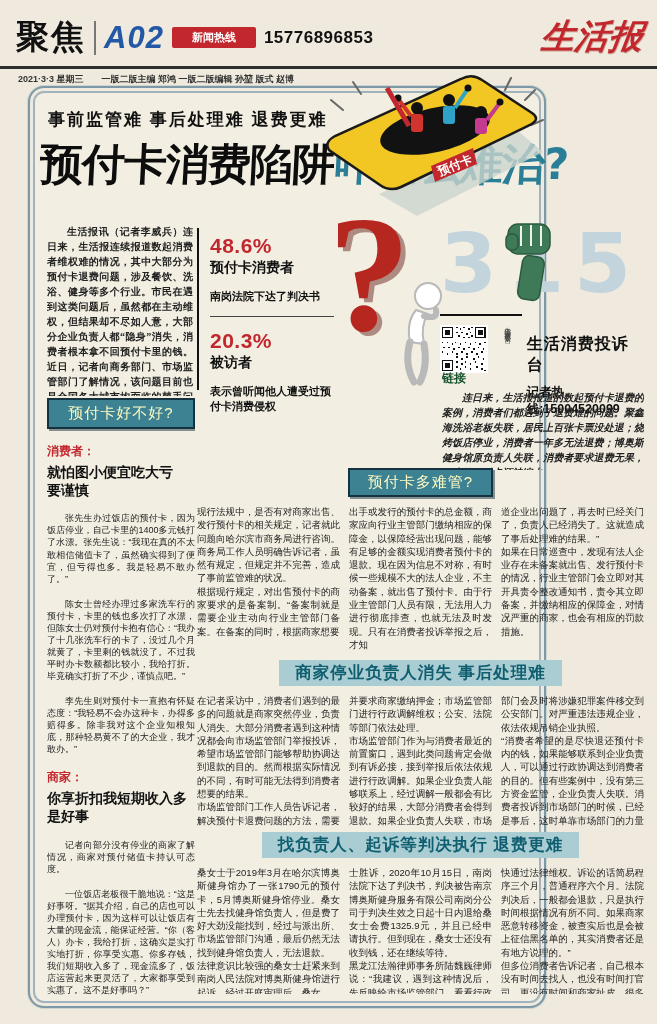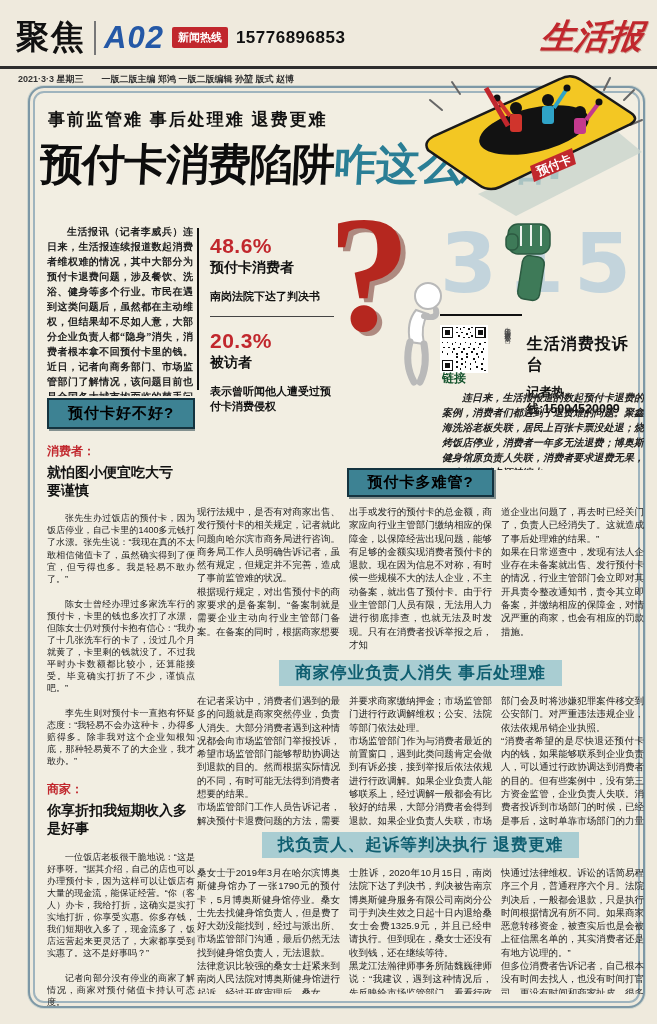--- a/index.html
+++ b/index.html
@@ -12,29 +12,29 @@
   }
   .page { position:relative; width:657px; height:1024px; }
 
   
   .masthead { position:absolute; left:0; top:0; width:657px; }
   .mast-row { display:flex; align-items:flex-end; justify-content:space-between; padding:14px 14px 4px 16px; }
   .mast-left { display:flex; align-items:center; gap:8px; }
   .section-title { font-family:"Liberation Serif", serif; font-size:33px; font-weight:900; color:#111; letter-spacing:2px; }
   .mast-vline { width:2px; height:34px; background:#777; }
   .page-no { font-size:31px; font-weight:900; color:#2458a6; font-style:italic; letter-spacing:1px; }
-  .hotline-badge { background:#c1272d; color:#fff; font-size:11px; font-weight:700; padding:3px 6px; border-radius:2px; }
+  .hotline-badge { background:#c1272d; color:#fff; font-size:11px; font-weight:700; padding:3px 20px; border-radius:2px; }
   .hotline-number { font-size:17px; font-weight:800; color:#111; letter-spacing:.5px; }
   .paper-logo { font-family:"Liberation Serif", serif; font-size:34px; font-weight:900; font-style:italic; color:#c1272d; transform:skewX(-8deg); text-shadow:1px 1px 0 rgba(140,20,10,.35); }
   .mast-rule { height:3px; background:#2e2e2e; margin:2px 0 0 0; }
   .dateline { display:flex; gap:18px; font-size:9px; font-weight:700; color:#333; padding:4px 0 0 18px; }
 
   
   .content-box {
-    position:absolute; left:28px; top:86px; width:617px; height:922px;
+    position:absolute; left:28px; top:86px; width:518px; height:922px;
     border:2px solid #7d98a6; border-radius:16px;
     box-shadow: inset 0 0 0 3px #efeadd, inset 0 0 0 5px #9fb4be, 0 0 0 1px #cfd6cf;
     background:#f2eee2;
   }
   .abs { position:absolute; }
 
   .kicker { left:18px; top:20px; font-size:17px; font-weight:800; letter-spacing:2px; color:#111; }
   .headline { left:10px; top:48px; width:600px; white-space:nowrap;
     font-size:43px; font-weight:900; letter-spacing:-1px; transform:skewX(-3deg);
     font-family:"DejaVu Sans", sans-serif; }
@@ -72,22 +72,22 @@
   .complaint-title { font-size:16px; font-weight:900; color:#101010; letter-spacing:1px; }
   .complaint-hotline { font-size:12.5px; font-weight:800; color:#101010; margin-top:8px; }
 
   .linkbox { left:412px; top:282px; width:202px; height:100px; overflow:hidden; }
   .link-label { font-size:12px; font-weight:900; color:#14532d; margin-bottom:3px; }
   .link-text { font-family:"Liberation Serif", serif; font-style:italic; font-size:10px;
     font-weight:600; line-height:1.5; text-align:justify; color:#222; text-indent:2em; }
 
   
   .left-col { left:17px; top:310px; width:148px; height:612px; overflow:hidden; }
-  .box-head { display:block; text-align:center; background:#3d8293; color:#000000;
-    font-size:15px; font-weight:700; padding:4px 6px; border:2px solid #14333f;
+  .box-head { display:block; text-align:center; background:#3d8293; color:#fef9c3;
+    font-size:15px; font-weight:400; padding:4px 6px; border:2px solid #14333f;
     box-shadow:2px 2px 0 rgba(20,50,60,.5); letter-spacing:1px; }
   .role-label { color:#c1272d; font-size:12px; font-weight:800; margin-top:14px; }
   .col-subhead { font-size:14px; font-weight:900; color:#111; line-height:1.3; margin-top:3px; white-space:pre-line; }
   .left-col p.body-p { font-size:9px; line-height:1.34; text-align:justify; text-indent:2em; color:#222; margin:13px 0; }
 
   
   .sec { left:167px; width:447px; overflow:hidden; }
   .sec1 { top:380px; height:188px; }
   .sec2 { top:572px; height:168px; }
   .sec3 { top:744px; height:162px; }
@@ -299,27 +299,27 @@
       <div class="link-label">链接</div>
       <p class="link-text">连日来，生活报报道的数起预付卡退费的案例，消费者们都遇到了退费难的问题。聚鑫海洗浴老板失联，居民上百张卡票没处退；烧烤饭店停业，消费者一年多无法退费；博奥斯健身馆原负责人失联，消费者要求退费无果，原来的预付卡还被缩水。</p>
     </div>
 
     <aside class="abs left-col">
       <div class="box-head">预付卡好不好?</div>
       <div class="role-label">消费者：</div>
       <div class="col-subhead">就怕图小便宜吃大亏
 要谨慎</div>
       <p class="body-p">张先生办过饭店的预付卡，因为饭店停业，自己卡里的1400多元钱打了水漂。张先生说：“我现在真的不太敢相信储值卡了，虽然确实得到了便宜，但亏得也多。我是轻易不敢办了。”</p>
-      <p class="body-p">陈女士曾经办理过多家洗车行的预付卡，卡里的钱也多次打了水漂，但陈女士仍对预付卡抱有信心：“我办了十几张洗车行的卡了，没过几个月就黄了，卡里剩的钱就没了。不过我平时办卡数额都比较小，还算能接受。毕竟确实打折了不少，谨慎点吧。”</p>
+      <p class="body-p">陈女士曾经办理过多家洗车行的预付卡，卡里的钱也多次打了水漂，但陈女士仍对预付卡抱有信心：“我办了十几张洗车行的卡了，没过几个月就黄了，卡里剩的钱就没了。不过我平时办卡数额都比较小，我给打折。毕竟确实打折了不少，谨慎点吧。”</p>
       <p class="body-p">李先生则对预付卡一直抱有怀疑态度：“我轻易不会办这种卡，办得多赔得多。除非我对这个企业知根知底，那种轻易黄不了的大企业，我才敢办。”</p>
       <div class="role-label">商家：</div>
       <div class="col-subhead">你享折扣我短期收入多
 是好事</div>
+      <p class="body-p">记者向部分没有停业的商家了解情况，商家对预付储值卡持认可态度。</p>
       <p class="body-p">一位饭店老板很干脆地说：“这是好事呀。”据其介绍，自己的店也可以办理预付卡，因为这样可以让饭店有大量的现金流，能保证经营。“你（客人）办卡，我给打折，这确实是实打实地打折，你享受实惠。你多存钱，我们短期收入多了，现金流多了，饭店运营起来更灵活了，大家都享受到实惠了。这不是好事吗？”</p>
-      <p class="body-p">记者向部分没有停业的商家了解情况，商家对预付储值卡持认可态度。</p>
       <p class="body-p">记者向饭店老板问：“万一饭店经营不善，又欠了客人那么多预付卡的钱，到时候咋办？”饭店老板也说：“明知道干不下去了，就别收了，那不自己坑自己吗？做生意，还是得诚信。”</p>
     </aside>
 
     <section class="abs sec sec1">
       <div class="sec-head-wrap">
         <div class="box-head">预付卡多难管?</div>
       </div>
       <div class="cols">
         <div class="col-text">现行法规中，是否有对商家出售、发行预付卡的相关规定，记者就此问题向哈尔滨市商务局进行咨询。商务局工作人员明确告诉记者，虽然有规定，但规定并不完善，造成了事前监管难的状况。
 根据现行规定，对出售预付卡的商家要求的是备案制。“备案制就是需要企业主动向行业主管部门备案。在备案的同时，根据商家想要</div>

